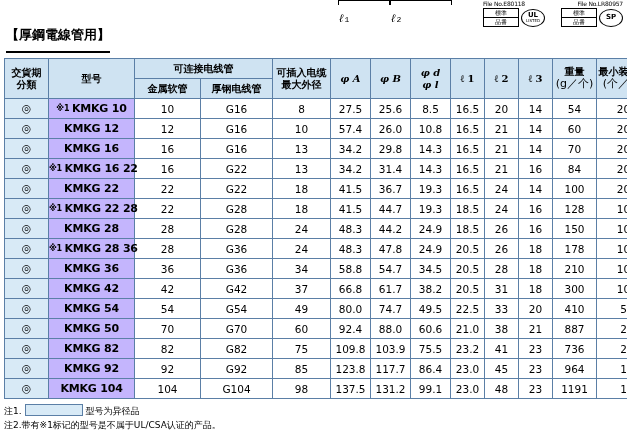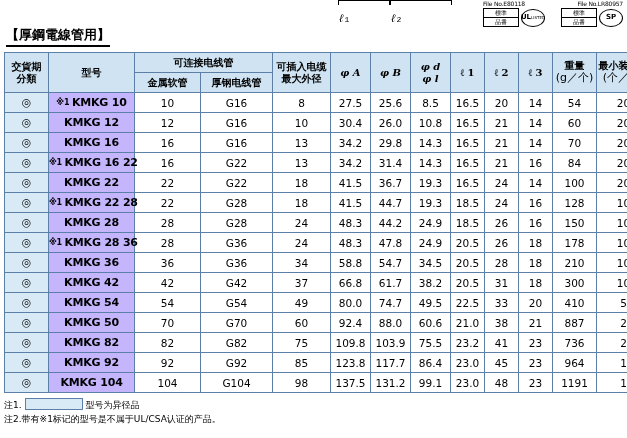--- a/index.html
+++ b/index.html
@@ -94,37 +94,37 @@
     width: 34px;
     line-height: 1.35;
   }
   .cert-box .b-top { border-bottom: 1px solid #000; }
   .cert-circle {
     width: 22px;
     height: 16px;
     border: 1.2px solid #000;
     border-radius: 50%;
     display: flex;
-    flex-direction: row;
+    flex-direction: column;
     align-items: center;
     justify-content: center;
     font-size: 7px;
     font-weight: bold;
     line-height: 1;
   }
   .cert-circle .sub { font-size: 4px; font-weight: normal; }
 
   
   .heading {
     margin: 4px 0 5px 6px;
     font-size: 13px;
     font-weight: bold;
     display: inline-block;
     border-bottom: 2px solid #000;
-    padding-bottom: 1px;
+    padding-bottom: 7px;
   }
 
   
   table.spec {
     border-collapse: collapse;
     margin-left: 4px;
     width: 619px;
     table-layout: fixed;
   }
   table.spec th, table.spec td {
@@ -312,21 +312,21 @@
           <td class="num">14</td>
           <td class="num">54</td>
           <td class="num">20</td>
         </tr>
         <tr>
           <td class="cls">◎</td>
           <td class="model">KMKG 12</td>
           <td class="num">12</td>
           <td class="num">G16</td>
           <td class="num">10</td>
-          <td class="num">30.4</td>
+          <td class="num">57.4</td>
           <td class="num">26.0</td>
           <td class="num">10.8</td>
           <td class="num">16.5</td>
           <td class="num">21</td>
           <td class="num">14</td>
           <td class="num">60</td>
           <td class="num">20</td>
         </tr>
         <tr>
           <td class="cls">◎</td>

